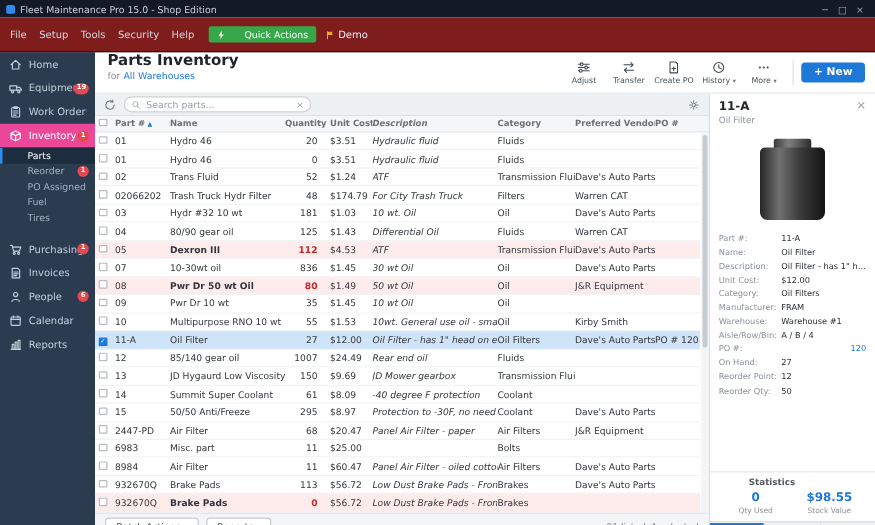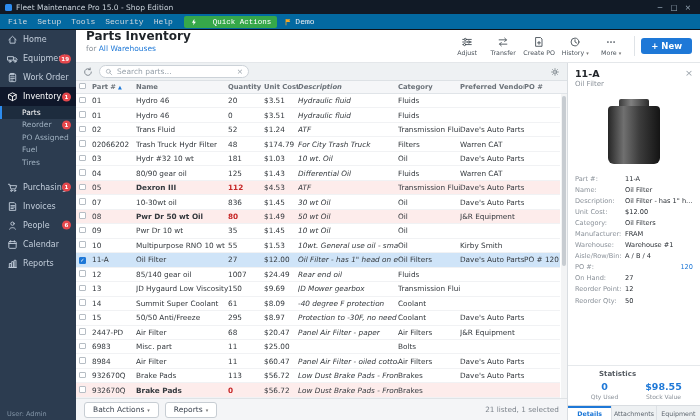--- a/index.html
+++ b/index.html
@@ -8,32 +8,32 @@
   .window{width:700px;height:420px;display:flex;flex-direction:column;overflow:hidden;background:#fff;}
 
   
   .titlebar{height:14px;background:#111a26;display:flex;align-items:center;gap:4px;padding:0 5px;color:#c9d2da;font-size:7.5px;flex:none;}
   .app-ic{width:7px;height:7px;background:#2d8cf0;border-radius:1.5px;flex:none;}
   .tb-title{flex:1;white-space:nowrap;overflow:hidden;}
   #win-controls{display:flex;}
   .win-btn{width:14px;text-align:center;font-size:7.5px;color:#9fb0bf;cursor:default;}
 
   
-  .menubar{height:16px;background:#0369a1;display:flex;align-items:center;padding:0 3px;color:#cfd7de;font-size:8px;border-bottom:1px solid #0c1219;flex:none;font-family:Liberation Mono, monospace;}
+  .menubar{height:28px;background:#7f1d1d;display:flex;align-items:center;padding:0 3px;color:#cfd7de;font-size:8px;border-bottom:1px solid #0c1219;flex:none;}
   #menu-items{display:flex;}
   .menu-item{padding:1px 5px;border-radius:2px;white-space:nowrap;}
   .qa-btn{display:flex;align-items:center;gap:15px;background:#36a84a;color:#fff;font-size:7.5px;padding:2px 6px;border-radius:2px;margin-left:6px;white-space:nowrap;}
   .demo{display:flex;align-items:center;gap:3px;margin-left:7px;font-size:8px;color:#e8edf2;}
 
   .app{display:flex;height:390px;flex:none;}
 
   
   .sidebar{width:76px;background:#2c3c50;display:flex;flex-direction:column;color:#c3cedb;flex:none;}
   .side-item{height:19px;display:flex;align-items:center;gap:5px;padding:0 7px;font-size:8px;position:relative;white-space:nowrap;}
-  .side-item.active{background:#0f172a;color:#fff;}
+  .side-item.active{background:#ec4899;color:#fff;}
   .side-item.gap{margin-top:9px;}
   .side-item svg{flex:none;}
   .side-sub{height:12.5px;display:flex;align-items:center;padding:0 7px 0 22px;font-size:7.5px;color:#9fb0c0;position:relative;white-space:nowrap;}
   .side-sub.selected{background:#1d2c3e;color:#fff;box-shadow:inset 2px 0 0 #2d8cf0;}
   .side-label{overflow:hidden;}
   .badge{position:absolute;right:5px;top:50%;transform:translateY(-50%);background:#e5484d;color:#fff;font-size:5.5px;min-width:9px;height:9px;line-height:9px;border-radius:5px;text-align:center;padding:0 2px;font-weight:bold;}
   .side-spacer{flex:1;}
   .side-user{height:13px;font-size:6.5px;color:#8496a8;padding:0 7px;display:flex;align-items:center;flex:none;}
 
   
@@ -64,21 +64,21 @@
   
   .thead{height:13px;background:#f5f6f8;border-bottom:1px solid #e0e4e8;display:flex;align-items:center;font-size:6.8px;color:#6a7178;font-weight:bold;padding-right:7px;flex:none;}
   .rows{flex:1;display:flex;flex-direction:column;position:relative;padding-right:7px;min-height:0;}
   .trow{flex:1;display:flex;align-items:center;font-size:7.3px;color:#33383d;border-bottom:1px solid #f1f2f4;background:#fff;min-height:0;}
   .trow.low{background:#fdeceb;}
   .trow.selected{background:#cfe4f8;}
   .tcell{overflow:hidden;white-space:nowrap;flex:none;padding-right:3px;}
   .cw-check{width:16px;padding-right:0;}
   .cw-part{width:44px;}
   .cw-name{width:92px;}
-  .cw-qty{width:36px;padding-right:10px;}
+  .cw-qty{width:36px;text-align:right;padding-right:10px;}
   .cw-cost{width:34px;}
   .cw-desc{width:100px;font-style:italic;}
   .cw-cat{width:62px;}
   .cw-vendor{width:64px;}
   .cw-po{flex:1;min-width:0;}
   .qty-red{color:#c62828;font-weight:bold;}
   .bold{font-weight:bold;}
   .sort{font-size:5px;color:#1e78d7;margin-left:2px;}
   .cbx{display:inline-flex;width:6.5px;height:6.5px;border:1px solid #b6bdc4;border-radius:1px;background:#fff;margin-left:3px;align-items:center;justify-content:center;}
   .cbx.checked{background:#1e78d7;border-color:#1e78d7;color:#fff;font-size:5px;}

